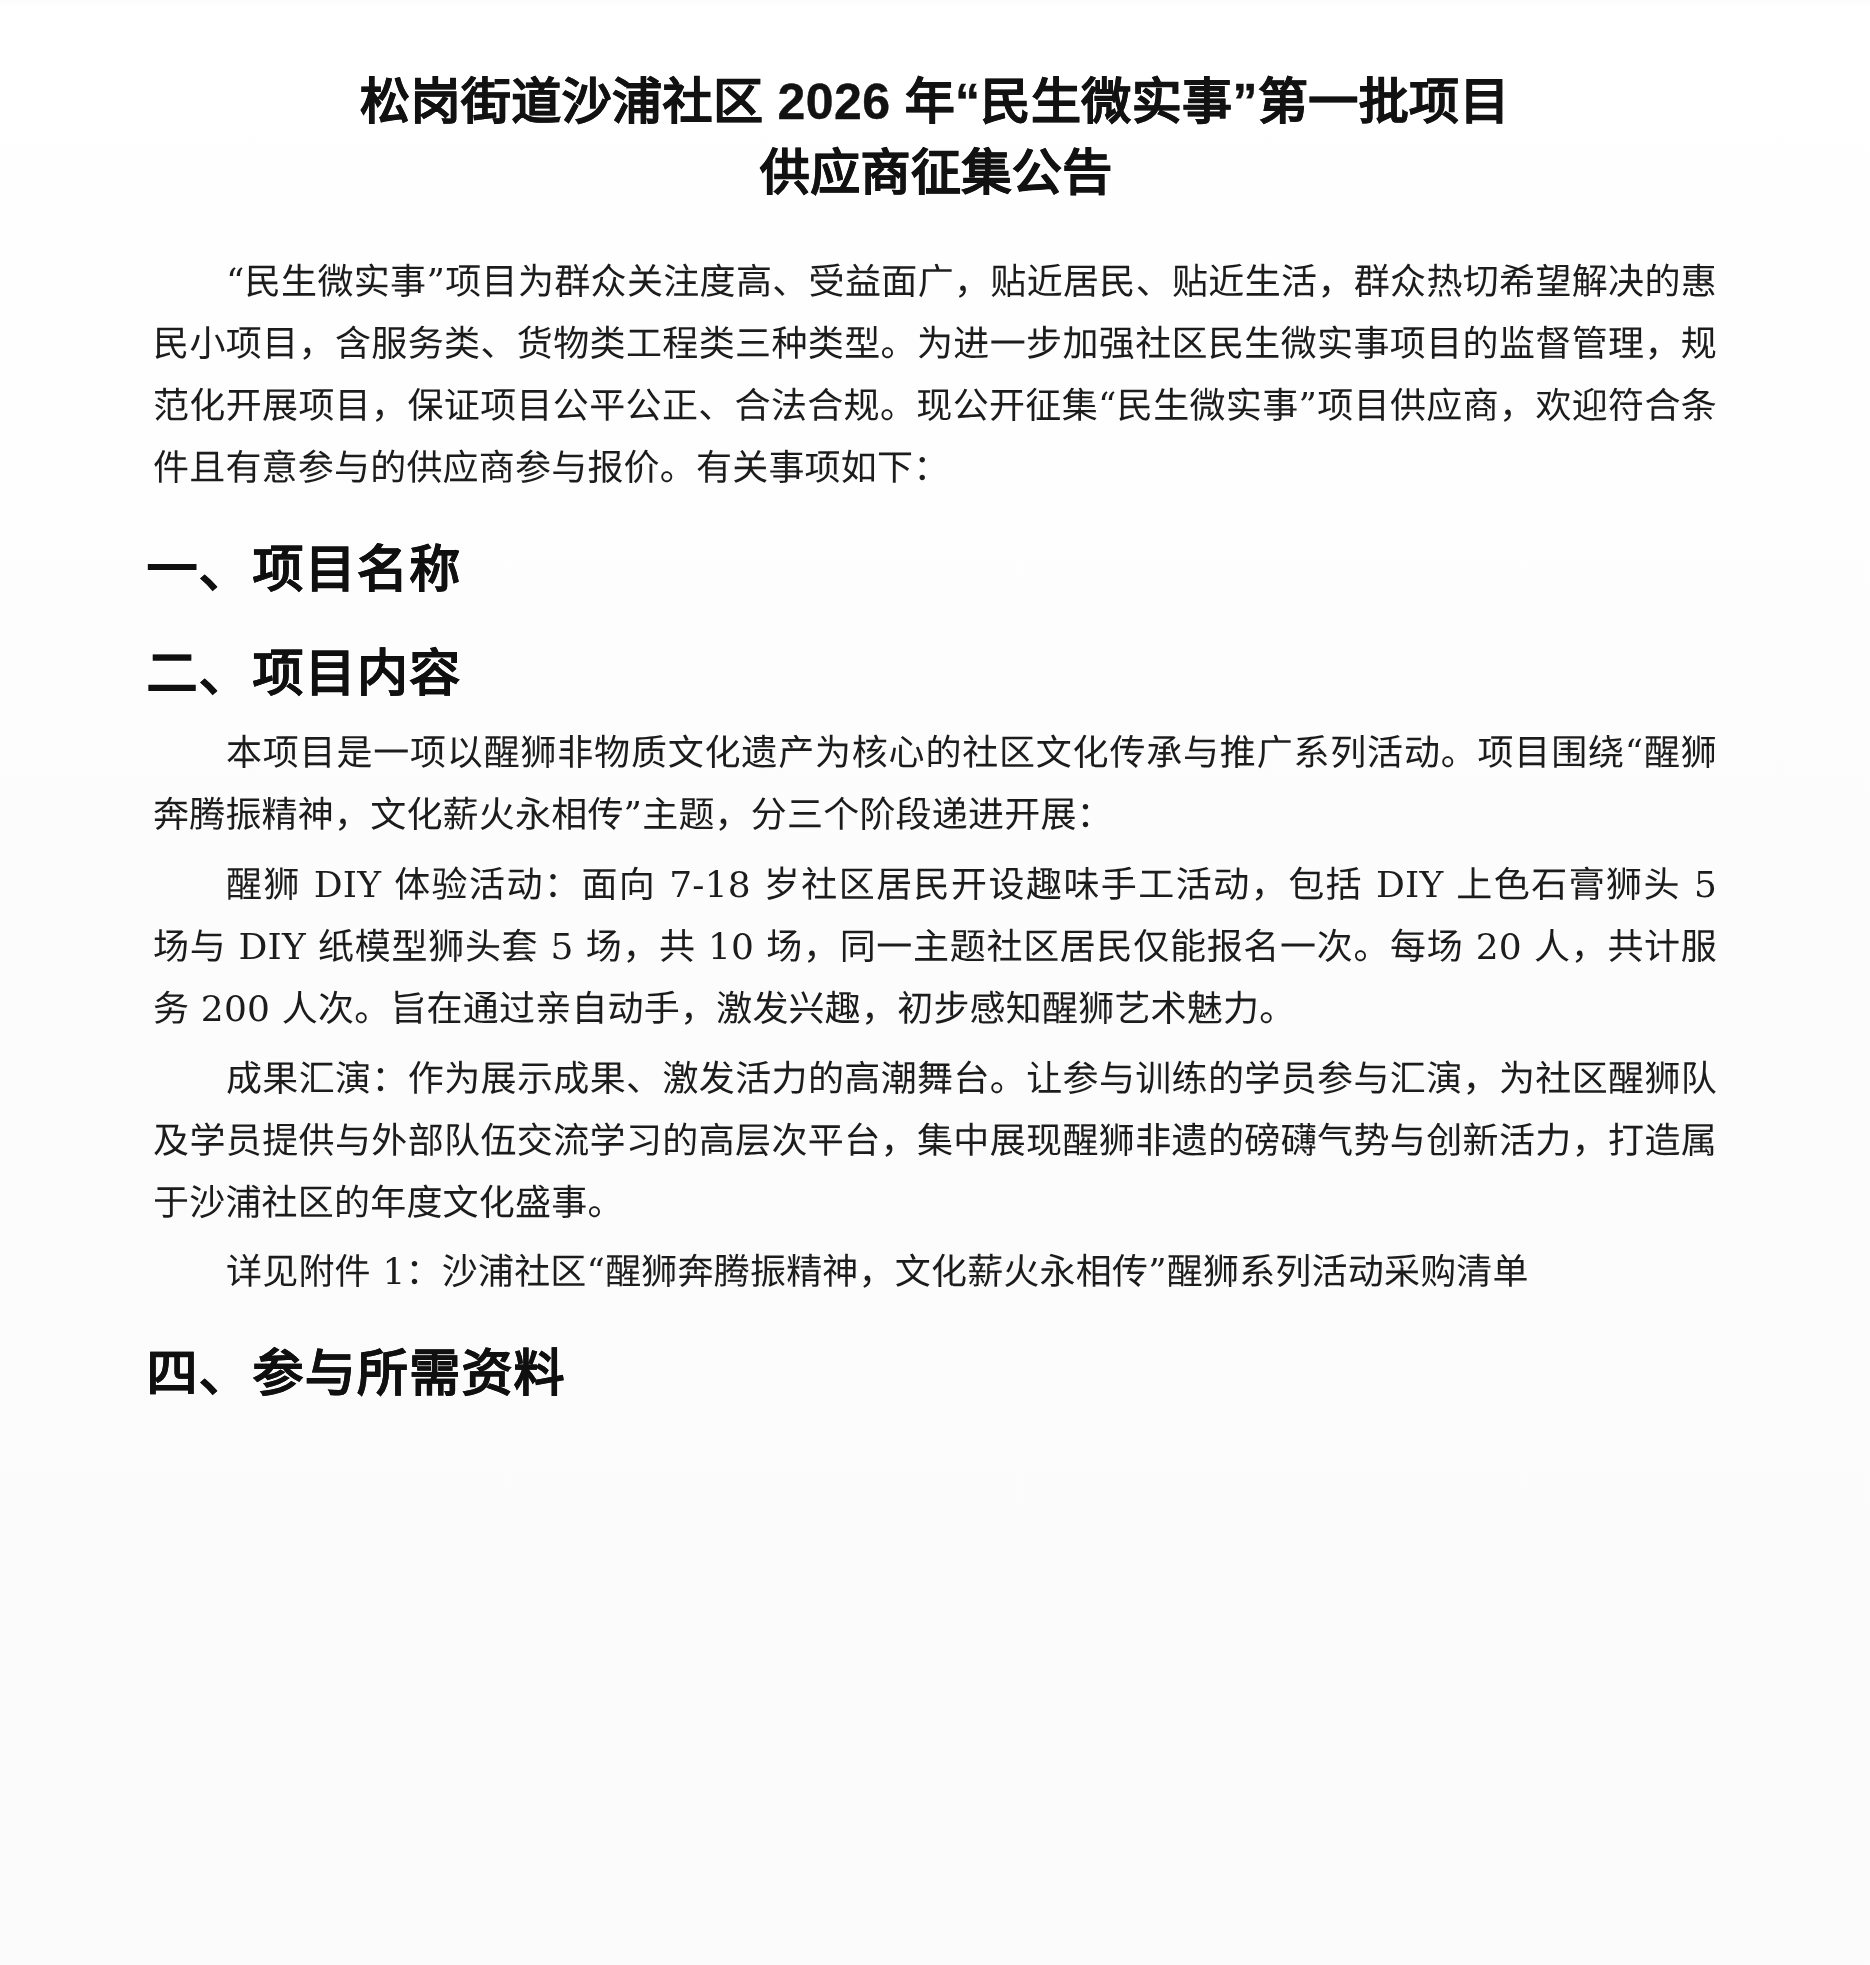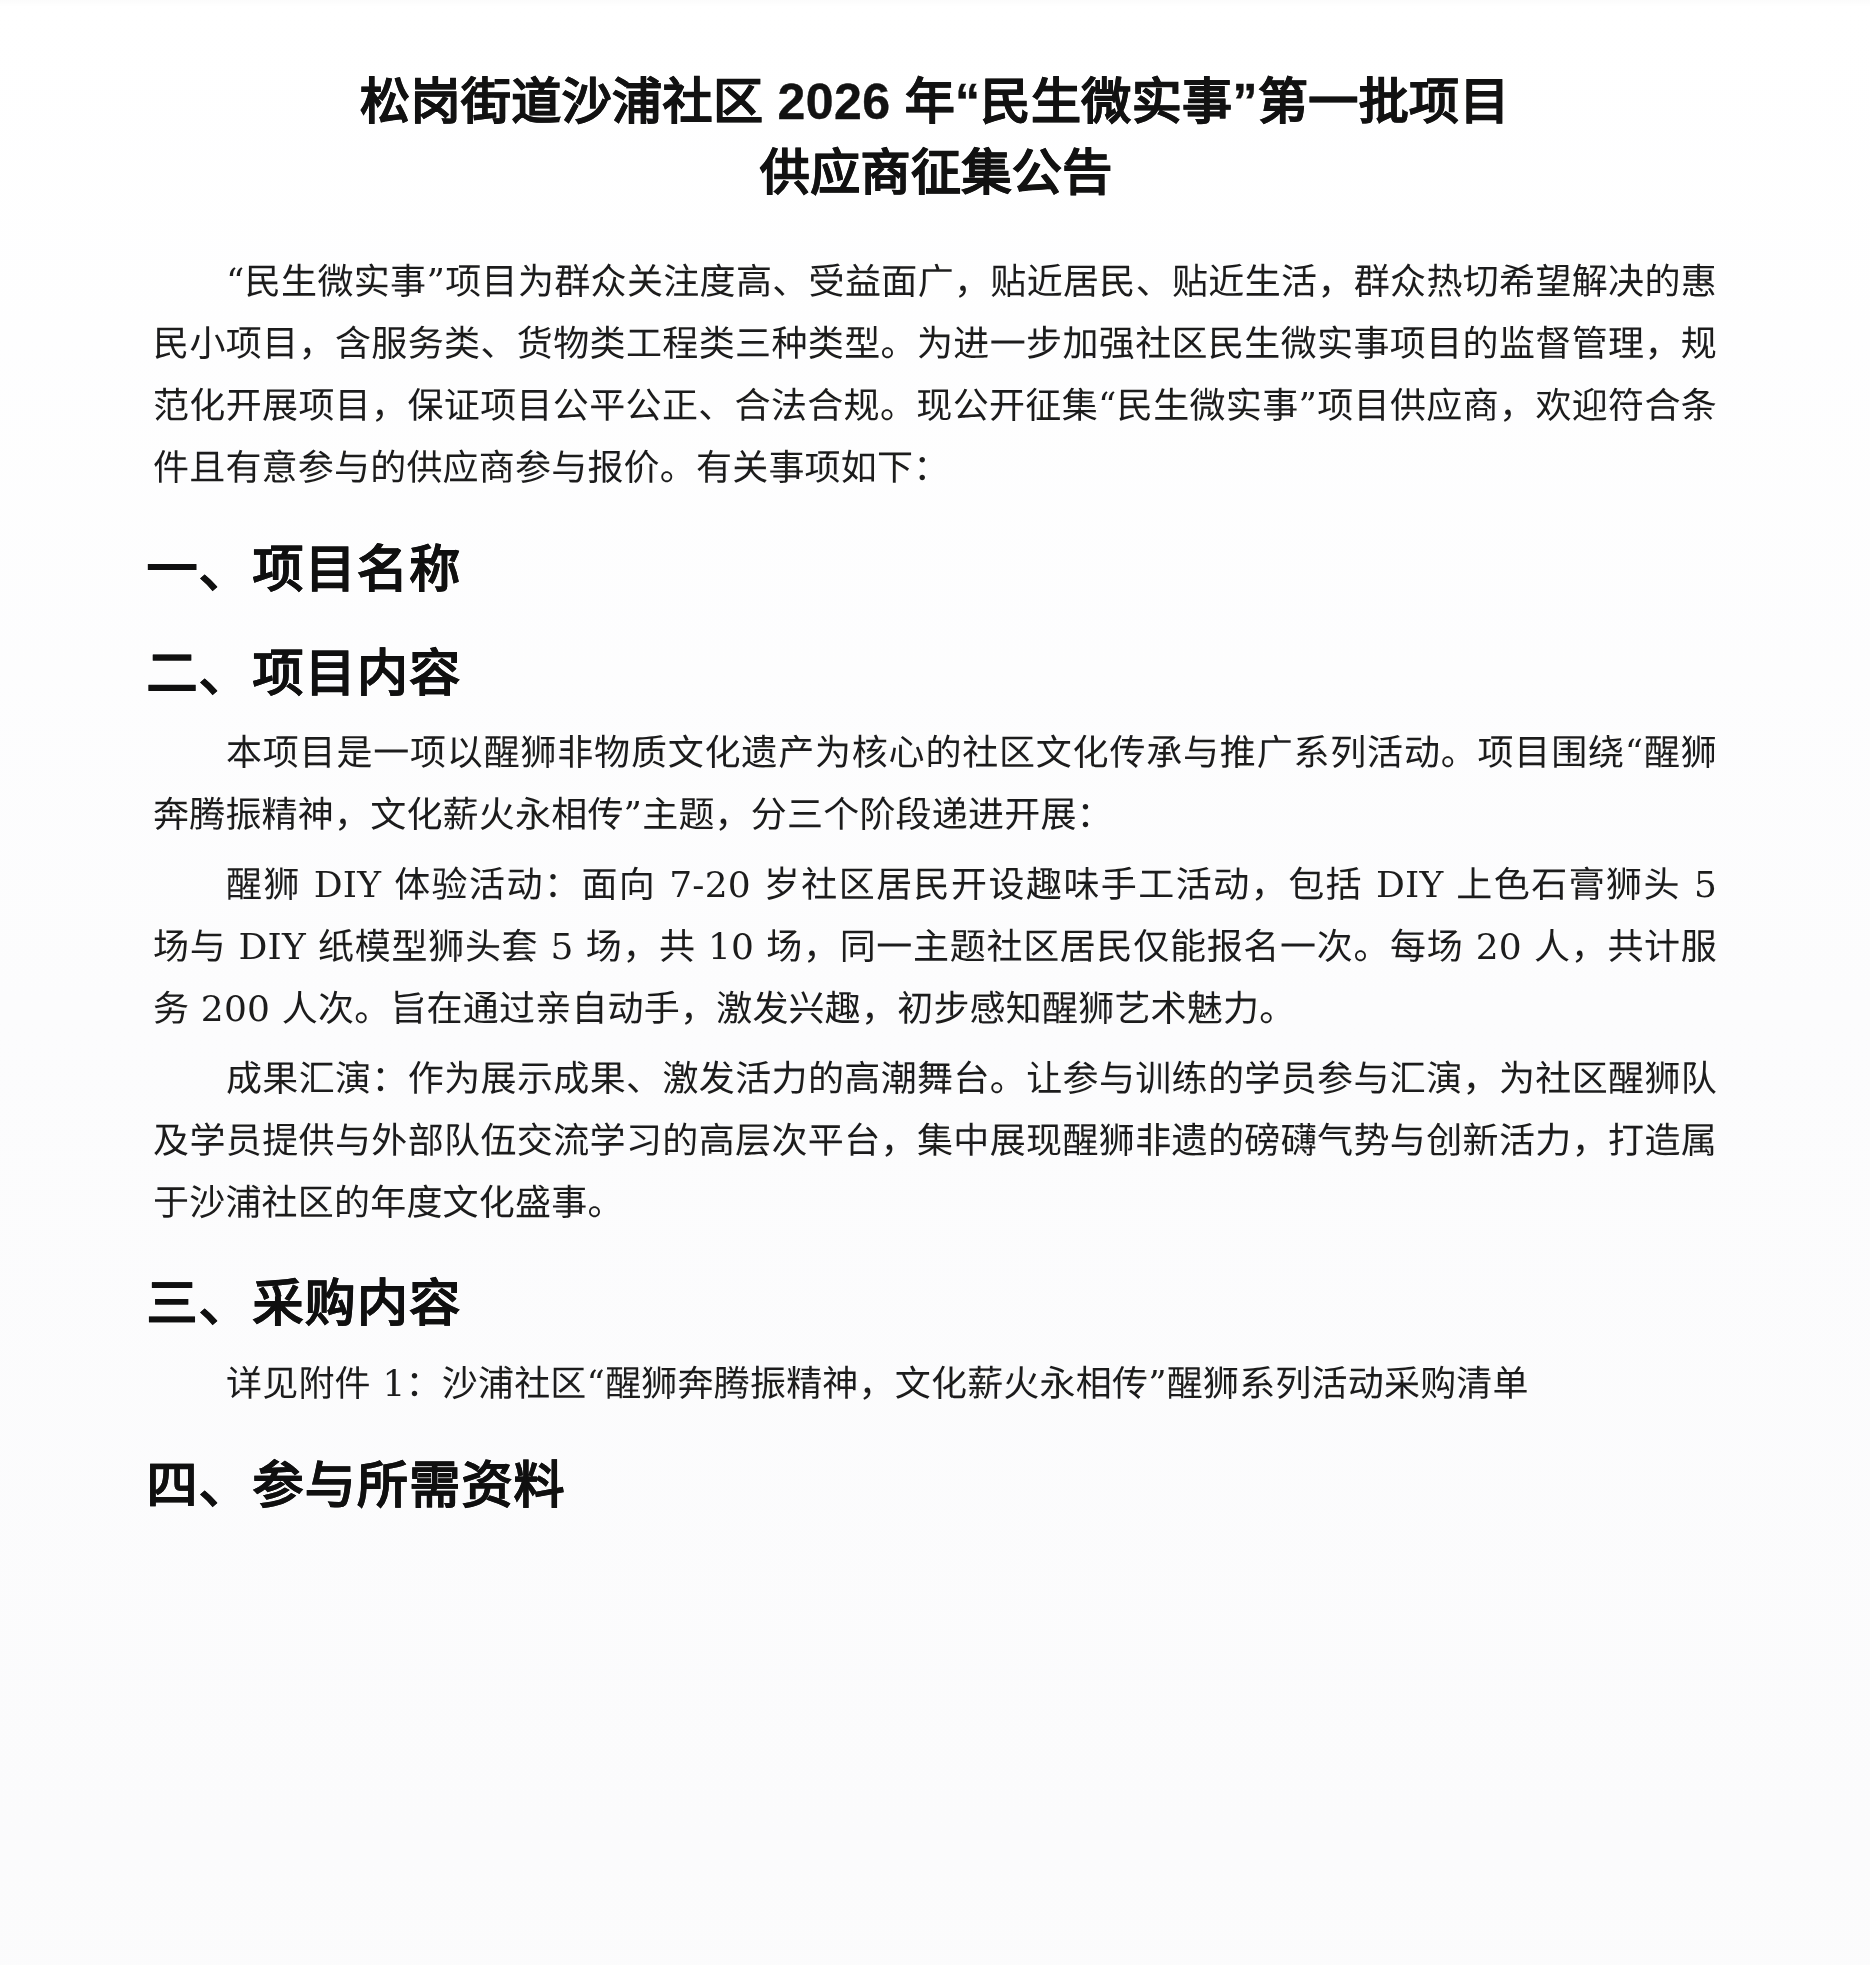--- a/index.html
+++ b/index.html
@@ -107,24 +107,23 @@
       <span class="t-line t-line1">松岗街道沙浦社区 2026 年“民生微实事”第一批项目</span>
       <span class="t-line t-line2">供应商征集公告</span>
     </h1>
 
     <p class="body-p lead-p">“民生微实事”项目为群众关注度高、受益面广，贴近居民、贴近生活，群众热切希望解决的惠民小项目，含服务类、货物类工程类三种类型。为进一步加强社区民生微实事项目的监督管理，规范化开展项目，保证项目公平公正、合法合规。现公开征集“民生微实事”项目供应商，欢迎符合条件且有意参与的供应商参与报价。有关事项如下：</p>
 
     <h2 class="section-h"><span class="num">一、</span><span>项目名称</span></h2>
 
     <h2 class="section-h"><span class="num">二、</span><span>项目内容</span></h2>
     <p class="body-p indent-p">本项目是一项以醒狮非物质文化遗产为核心的社区文化传承与推广系列活动。项目围绕“醒狮奔腾振精神，文化薪火永相传”主题，分三个阶段递进开展：</p>
-    <p class="body-p indent-p sub-para">醒狮 DIY 体验活动：面向 7-20 岁社区居民开设趣味手工活动，包括 DIY 上色石膏狮头 5 场与 DIY 纸模型狮头套 5 场，共 10 场，同一主题社区居民仅能报名一次。每场 20 人，共计服务 200 人次。旨在通过亲自动手，激发兴趣，初步感知醒狮艺术魅力。</p>
+    <p class="body-p indent-p sub-para">醒狮 DIY 体验活动：面向 7-18 岁社区居民开设趣味手工活动，包括 DIY 上色石膏狮头 5 场与 DIY 纸模型狮头套 5 场，共 10 场，同一主题社区居民仅能报名一次。每场 20 人，共计服务 200 人次。旨在通过亲自动手，激发兴趣，初步感知醒狮艺术魅力。</p>
     <p class="body-p indent-p sub-para">成果汇演：作为展示成果、激发活力的高潮舞台。让参与训练的学员参与汇演，为社区醒狮队及学员提供与外部队伍交流学习的高层次平台，集中展现醒狮非遗的磅礴气势与创新活力，打造属于沙浦社区的年度文化盛事。</p>
 
-    <h2 class="section-h"><span class="num">三、</span><span>采购内容</span></h2>
     <p class="body-p indent-p">详见附件 1：沙浦社区“醒狮奔腾振精神，文化薪火永相传”醒狮系列活动采购清单</p>
 
     <h2 class="section-h"><span class="num">四、</span><span>参与所需资料</span></h2>
 
   </div>
 
 </div>
 
 
 </body></html>

